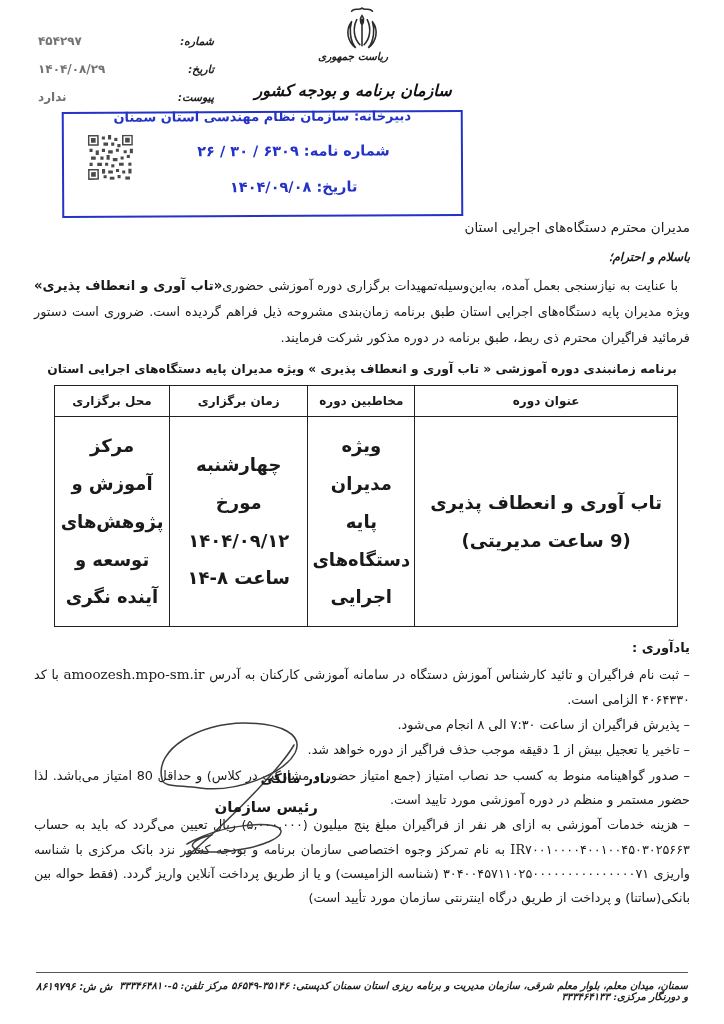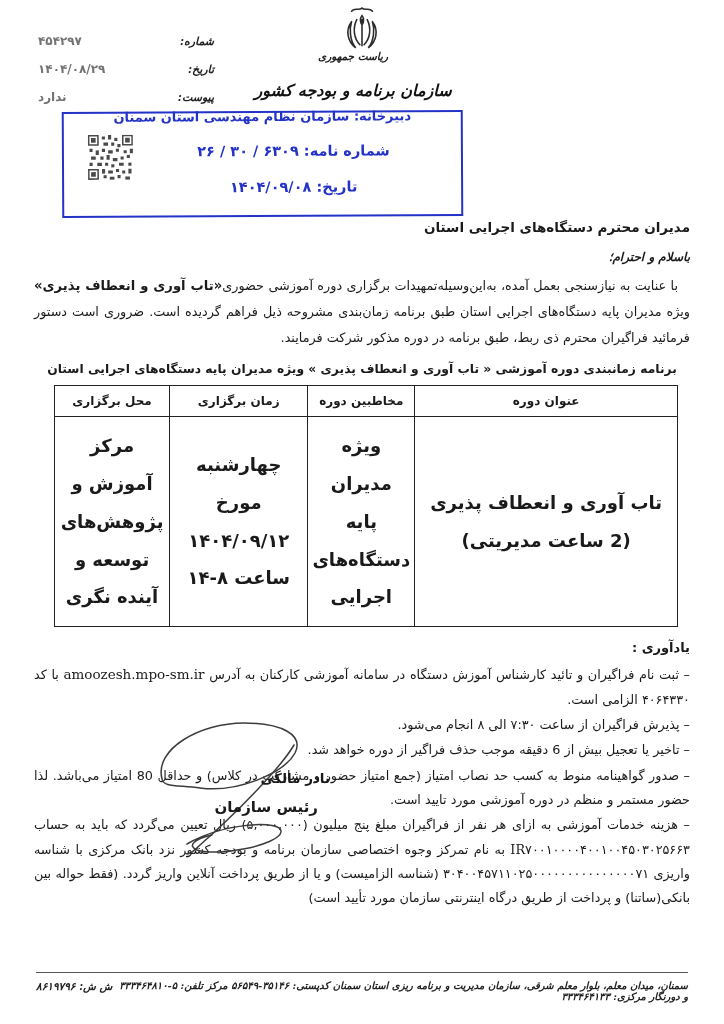--- a/index.html
+++ b/index.html
@@ -23,21 +23,21 @@
          border:2px solid #2433c7;transform:rotate(-0.3deg);z-index:2;background:transparent;}
   .stamp-line1{position:absolute;top:-4px;left:0;width:100%;text-align:center;
                color:#2433c7;font-weight:bold;font-size:13px;white-space:nowrap;}
   .stamp-line2{position:absolute;top:30px;left:70px;right:8px;text-align:center;
                color:#2433c7;font-weight:bold;font-size:14.5px;}
   .stamp-line3{position:absolute;top:66px;left:70px;right:8px;text-align:center;
                color:#2433c7;font-weight:bold;font-size:14.5px;}
   .qr{position:absolute;top:21px;left:24px;width:45px;height:45px;}
   
   .content{position:absolute;top:214px;left:34px;width:656px;font-size:12.8px;line-height:2.0;}
-  .recipient{font-weight:bold;font-size:13.5px;margin-bottom:4px;}
+  .recipient{font-weight:normal;font-size:13.5px;margin-bottom:4px;}
   .salutation{font-family:"DejaVu Serif",serif;font-style:italic;font-weight:bold;
               font-size:12px;margin-bottom:4px;}
   .intro{text-align:justify;text-indent:12px;margin-bottom:6px;}
   .intro b{font-size:13.2px;}
   .tbl-title{font-weight:bold;font-size:12.3px;text-align:center;margin-bottom:4px;}
   table.sched{border-collapse:collapse;width:624px;margin-right:12px;}
   table.sched th,table.sched td{border:1.2px solid #222;text-align:center;font-weight:bold;}
   table.sched th{font-size:12px;padding:3px 2px;}
   table.sched td{font-size:18px;padding:10px 4px;line-height:2.1;}
   .remind-h{font-weight:bold;font-size:13px;margin-top:8px;}
@@ -161,34 +161,34 @@
       <thead>
         <tr>
           <th>عنوان دوره</th>
           <th>مخاطبین دوره</th>
           <th>زمان برگزاری</th>
           <th>محل برگزاری</th>
         </tr>
       </thead>
       <tbody>
         <tr>
-          <td>تاب آوری و انعطاف پذیری (2 ساعت مدیریتی)</td>
+          <td>تاب آوری و انعطاف پذیری (9 ساعت مدیریتی)</td>
           <td>ویژه مدیران پایه دستگاه‌های اجرایی</td>
           <td>چهارشنبه مورخ ۱۴۰۴/۰۹/۱۲ ساعت ۸-۱۴</td>
           <td>مرکز آموزش و پژوهش‌های توسعه و آینده نگری</td>
         </tr>
       </tbody>
     </table>
 
     <div class="remind-h">یادآوری :</div>
 
     <div class="bullet"><span>– ثبت نام فراگیران و تائید کارشناس آموزش دستگاه در سامانه آموزشی کارکنان به آدرس </span><span class="url">amoozesh.mpo-sm.ir</span><span> با کد ۴۰۶۴۳۳۰ الزامی است.</span></div>
 
     <div class="bullet">– پذیرش فراگیران از ساعت ۷:۳۰ الی ۸ انجام می‌شود.</div>
-    <div class="bullet">– تاخیر یا تعجیل بیش از 6 دقیقه موجب حذف فراگیر از دوره خواهد شد.</div>
+    <div class="bullet">– تاخیر یا تعجیل بیش از 1 دقیقه موجب حذف فراگیر از دوره خواهد شد.</div>
     <div class="bullet">– صدور گواهینامه منوط به کسب حد نصاب امتیاز (جمع امتیاز حضور و مشارکت در کلاس) و حداقل 80 امتیاز می‌باشد. لذا حضور مستمر و منظم در دوره آموزشی مورد تایید است.</div>
 
     <div class="bullet"><span>– هزینه خدمات آموزشی به ازای هر نفر از فراگیران مبلغ پنج میلیون (۵,۰۰۰,۰۰۰) ریال تعیین می‌گردد که باید به حساب </span><span class="ltr-run">IR۷۰۰۱۰۰۰۰۴۰۰۱۰۰۴۵۰۳۰۲۵۶۶۳</span><span> به نام تمرکز وجوه اختصاصی سازمان برنامه و بودجه کشور نزد بانک مرکزی با شناسه واریزی </span><span>۳۰۴۰۰۴۵۷۱۱۰۲۵۰۰۰۰۰۰۰۰۰۰۰۰۰۰۰۷۱</span><span> (شناسه الزامیست) و یا از طریق پرداخت آنلاین واریز گردد. (فقط حواله بین بانکی(ساتنا) و پرداخت از طریق درگاه اینترنتی سازمان مورد تأیید است)</span></div>
   </div>
 
   <div class="sig">
     <svg width="230" height="160" viewBox="0 0 230 160" fill="none" stroke="#3c3c3c" stroke-width="1.5" stroke-linecap="round">
       <path d="M22,64 C14,34 60,8 104,8 C142,8 164,20 155,38 C144,58 98,78 60,73 C36,70 23,72 22,64"></path>
       <path d="M154,30 C140,54 92,102 60,130 C54,136 48,141 45,138"></path>
       <path d="M47,129 C82,108 143,104 141,117 C139,130 78,142 57,135 C47,131 54,124 72,120"></path>

